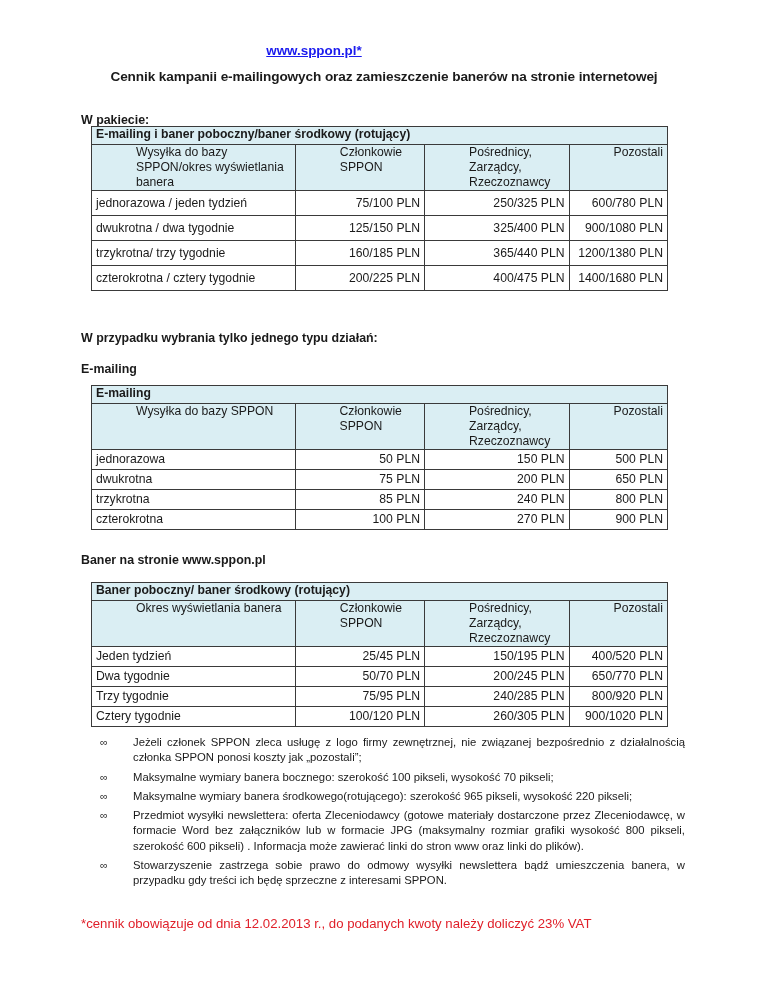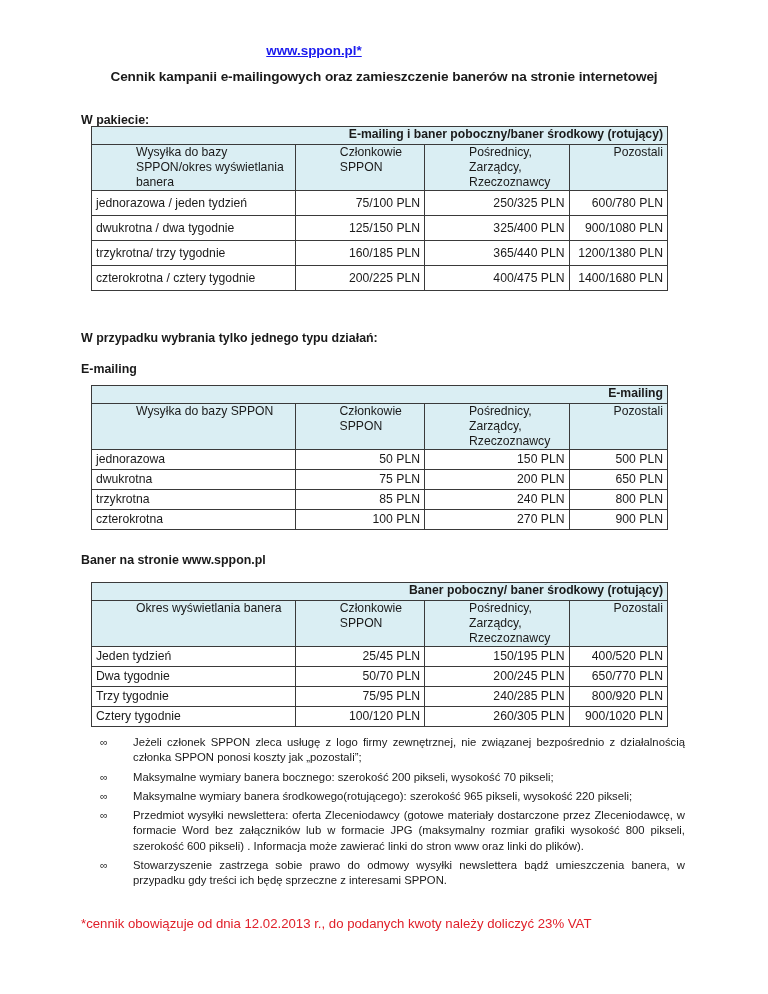--- a/index.html
+++ b/index.html
@@ -23,21 +23,21 @@
     table.price {
       position: absolute; left: 91px; width: 577px;
       border-collapse: collapse; font-size: 12.2px;
       border: 1.5px solid #404040;
     }
     table.price td {
       border: 1px solid #3a3a3a; padding: 0 4px; vertical-align: top;
       line-height: 15px;
     }
     table.price tr.group-head td {
-      background: #daeef3; text-align: right; font-weight: bold; height: 17px;
+      background: #daeef3; text-align: left; font-weight: bold; height: 17px;
       border-bottom: 1px solid #3a3a3a;
     }
     table.price tr.col-head td { background: #daeef3; padding-left: 44px; }
     table.price td.num { text-align: right; }
     table.price col.c1 { width: 207px; }
     table.price col.c2 { width: 130px; }
     table.price col.c3 { width: 145px; }
     table.price col.c4 { width: 95px; }
     #t1 { top: 126px; }
     #t1 tr.col-head td { height: 44px; }
@@ -208,21 +208,21 @@
 </tbody>
   </table>
 
 <ul class="notes">
   <li>
     <span class="bullet">∞</span>
     <span>Jeżeli członek SPPON zleca usługę z logo firmy zewnętrznej, nie związanej bezpośrednio z działalnością członka SPPON ponosi koszty jak „pozostali”;</span>
   </li>
   <li>
     <span class="bullet">∞</span>
-    <span>Maksymalne wymiary banera bocznego: szerokość 200 pikseli, wysokość 70 pikseli;</span>
+    <span>Maksymalne wymiary banera bocznego: szerokość 100 pikseli, wysokość 70 pikseli;</span>
   </li>
   <li>
     <span class="bullet">∞</span>
     <span>Maksymalne wymiary banera środkowego(rotującego): szerokość 965 pikseli, wysokość 220 pikseli;</span>
   </li>
   <li>
     <span class="bullet">∞</span>
     <span>Przedmiot wysyłki newslettera: oferta Zleceniodawcy (gotowe materiały dostarczone przez Zleceniodawcę, w formacie Word bez załączników lub w formacie JPG (maksymalny rozmiar grafiki wysokość 800 pikseli, szerokość 600 pikseli) . Informacja może zawierać linki do stron www oraz linki do plików).</span>
   </li>
   <li>

